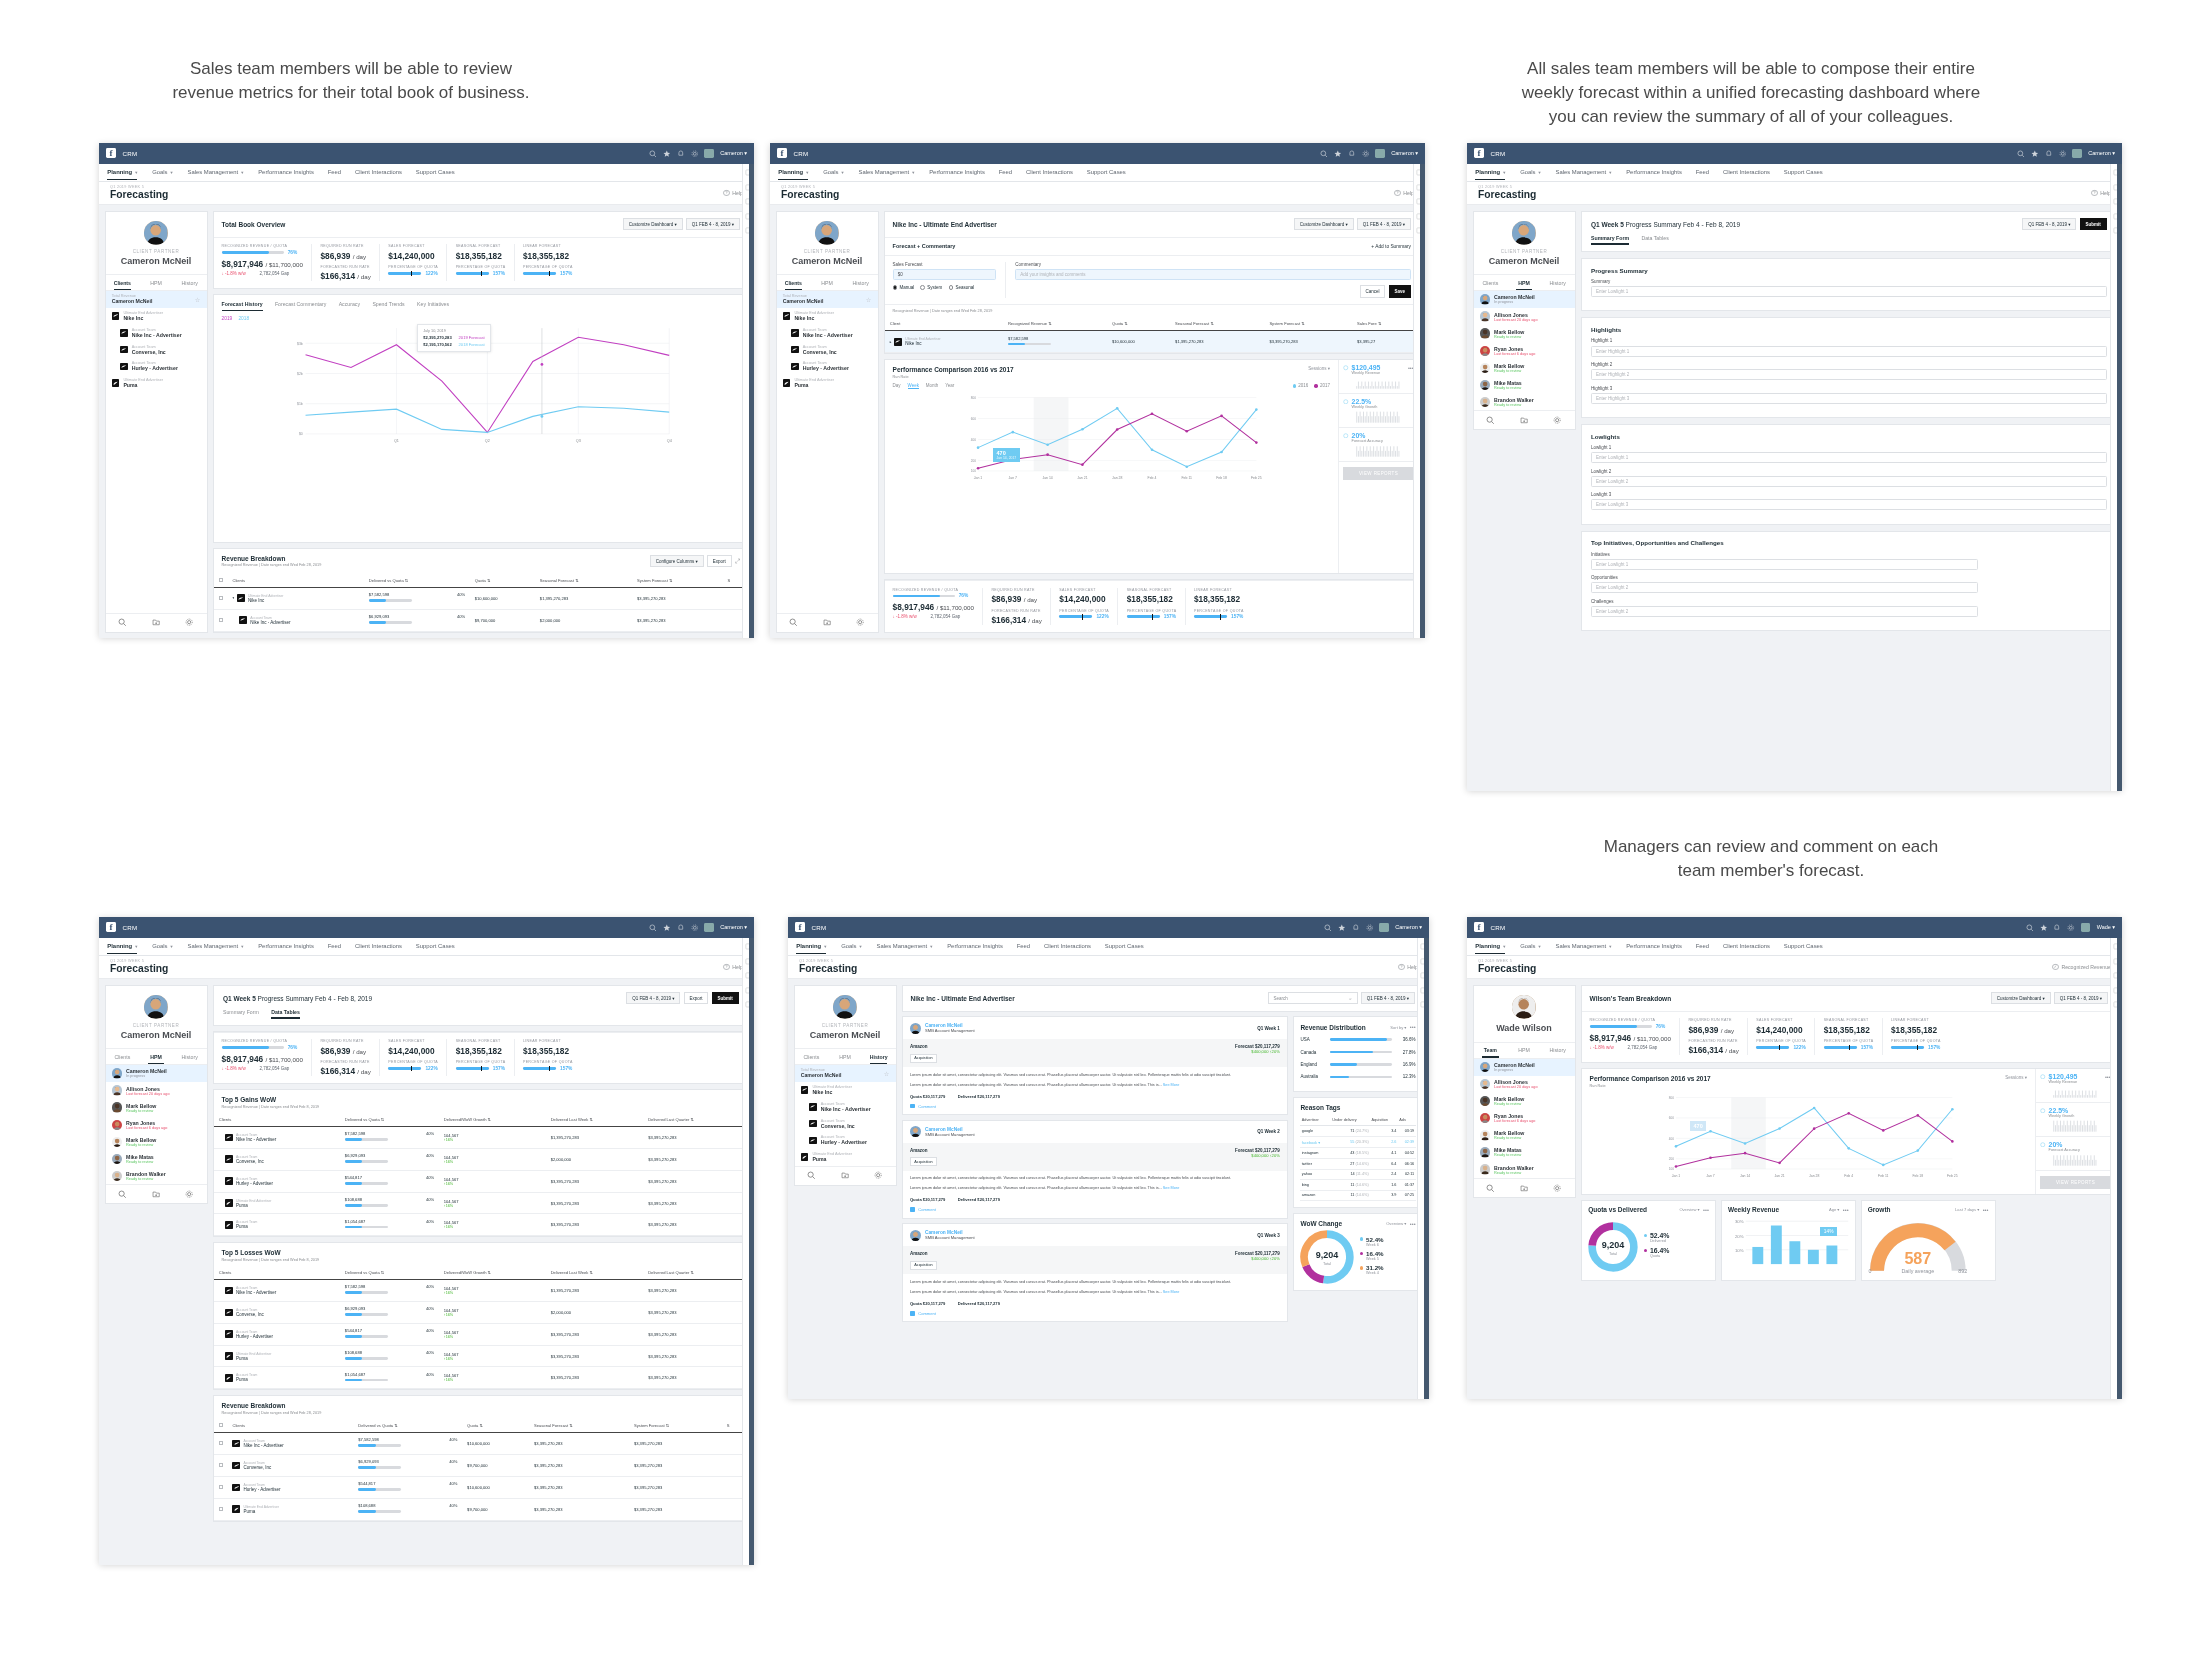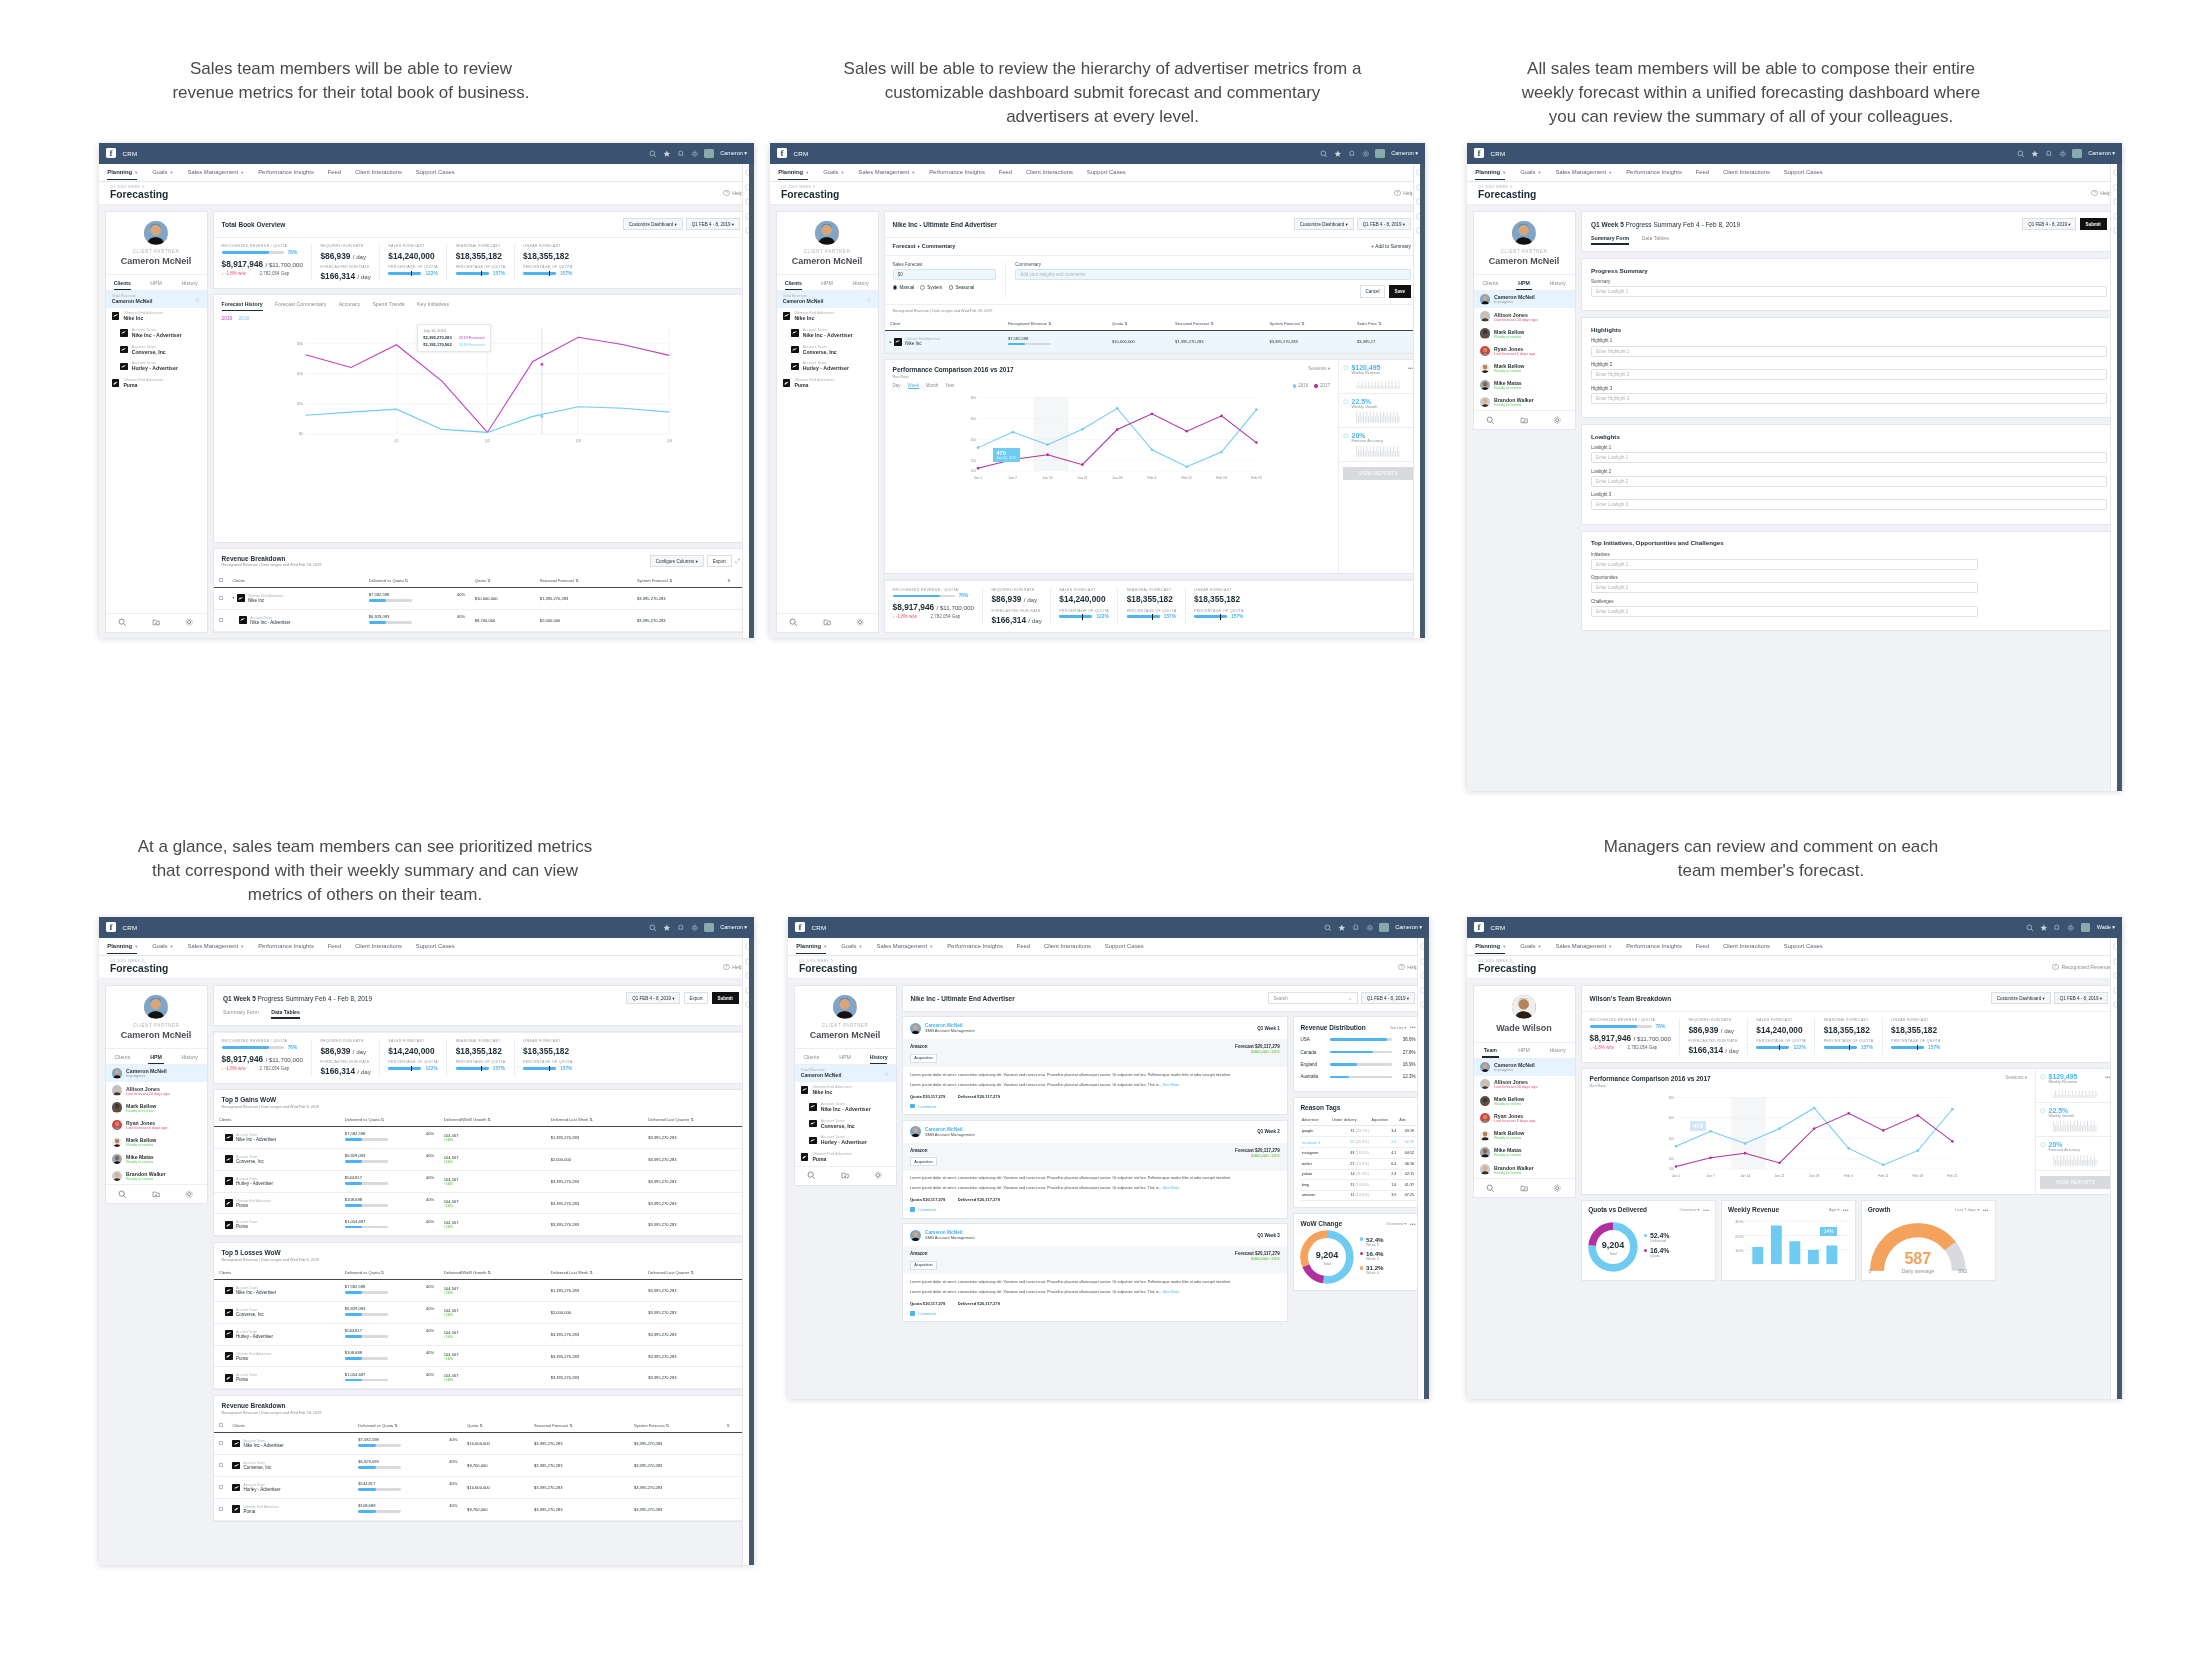--- a/index.html
+++ b/index.html
@@ -102,29 +102,23 @@
       display:flex;align-items:center;padding:0 4.1px;margin-bottom:5.5px;background:#fff;}
   svg{display:block;}
   .legend-dot{width:3.4px;height:3.4px;border-radius:50%;display:inline-block;}
 </style>
 </head>
 <body>
 
 <div class="grid">
     <div class="caption panel" style="left:110px;top:57px;width:482px;white-space:pre-line">Sales team members will be able to review
 revenue metrics for their total book of business.</div>
-    <div class="caption panel" style="left:820px;top:57px;width:565px;white-space:pre-line">Sales will be able to review the hierarchy of advertiser metrics from a
-customizable dashboard submit forecast and commentary
-advertisers at every level.</div>
     <div class="caption panel" style="left:1503px;top:57px;width:496px;white-space:pre-line">All sales team members will be able to compose their entire
 weekly forecast within a unified forecasting dashboard where
 you can review the summary of all of your colleagues.</div>
-    <div class="caption panel" style="left:124px;top:835px;width:482px;white-space:pre-line">At a glance, sales team members can see prioritized metrics
-that correspond with their weekly summary and can view
-metrics of others on their team.</div>
     <div class="caption panel" style="left:1578px;top:835px;width:386px;white-space:pre-line">Managers can review and comment on each
 team member's forecast.</div>
     <div class="win" style="left:99px;top:143px;width:655px;height:495px">
   <div class="fbbar">
     <div class="fblogo">f</div>
     <div class="fbcrm">CRM</div>
     <div class="fbright">
       <svg class="fbico" viewBox="0 0 16 16">
             <circle cx="7" cy="7" r="5" fill="none" stroke="#e9ebee" stroke-width="1.4"></circle>
             <line x1="11" y1="11" x2="15" y2="15" stroke="#e9ebee" stroke-width="1.4"></line>

